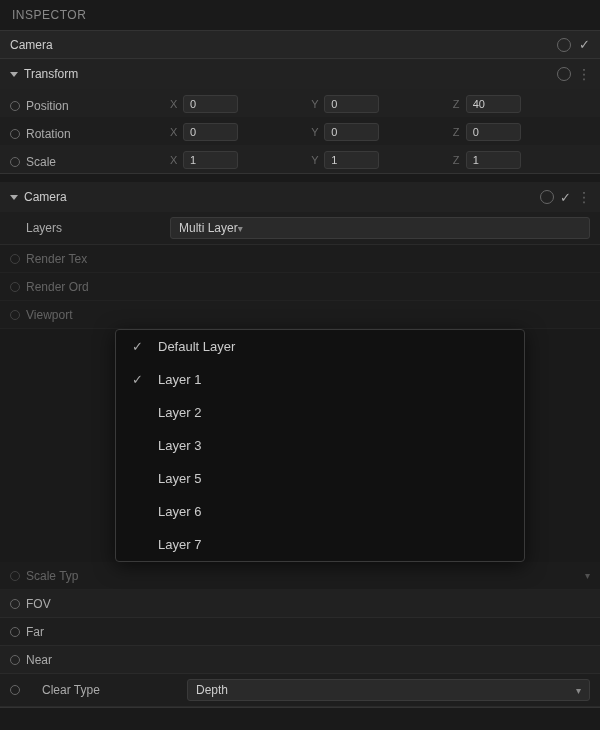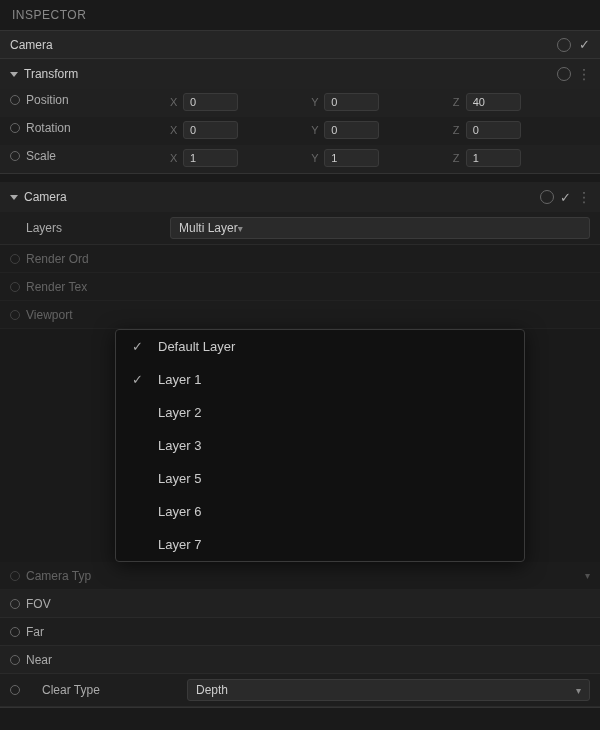--- a/index.html
+++ b/index.html
@@ -96,21 +96,21 @@
     }
 
     .dots-icon {
       color: #666;
       font-size: 14px;
       letter-spacing: -1px;
     }
 
     .property-row {
       display: flex;
-      align-items: flex-start;
+      align-items: flex-end;
       padding: 4px 10px;
       background: #1e1e1e;
       min-height: 28px;
     }
 
     .property-row:nth-child(even) {
       background: #212121;
     }
 
     .prop-label-area {
@@ -403,26 +403,26 @@
   <div class="layers-row">
     <span class="layers-label">Layers</span>
     <div class="layers-dropdown">
       <span>Multi Layer</span>
       <span class="dropdown-arrow">▾</span>
     </div>
   </div>
 
   <div class="camera-type-row">
     <div class="prop-dot" style="margin-right:6px;"></div>
+    <span class="prop-label">Render Tex</span>
+  </div>
+
+  <div class="camera-type-row">
+    <div class="prop-dot" style="margin-right:6px;"></div>
     <span class="prop-label">Render Ord</span>
-  </div>
-
-  <div class="camera-type-row">
-    <div class="prop-dot" style="margin-right:6px;"></div>
-    <span class="prop-label">Render Tex</span>
   </div>
 
   <div class="camera-type-row">
     <div class="prop-dot" style="margin-right:6px;"></div>
     <span class="prop-label">Viewport</span>
   </div>
 
   <div class="dropdown-overlay" style="position:relative; left:0; top:0; margin-left:115px; width:410px;">
     <div class="dropdown-item">
       <span class="check-icon">✓</span>
@@ -449,21 +449,21 @@
       <span>Layer 6</span>
     </div>
     <div class="dropdown-item">
       <span class="no-check"></span>
       <span>Layer 7</span>
     </div>
   </div>
 
   <div class="camera-type-row">
     <div class="prop-dot" style="margin-right:6px;"></div>
-    <span class="prop-label">Camera Typ</span>
+    <span class="prop-label">Scale Typ</span>
     <div style="flex:1; display:flex; justify-content:flex-end;">
       <span class="dropdown-arrow">▾</span>
     </div>
   </div>
 
   <div class="full-prop-row">
     <div class="prop-dot" style="margin-right:6px;"></div>
     <span class="prop-label">FOV</span>
   </div>
 

